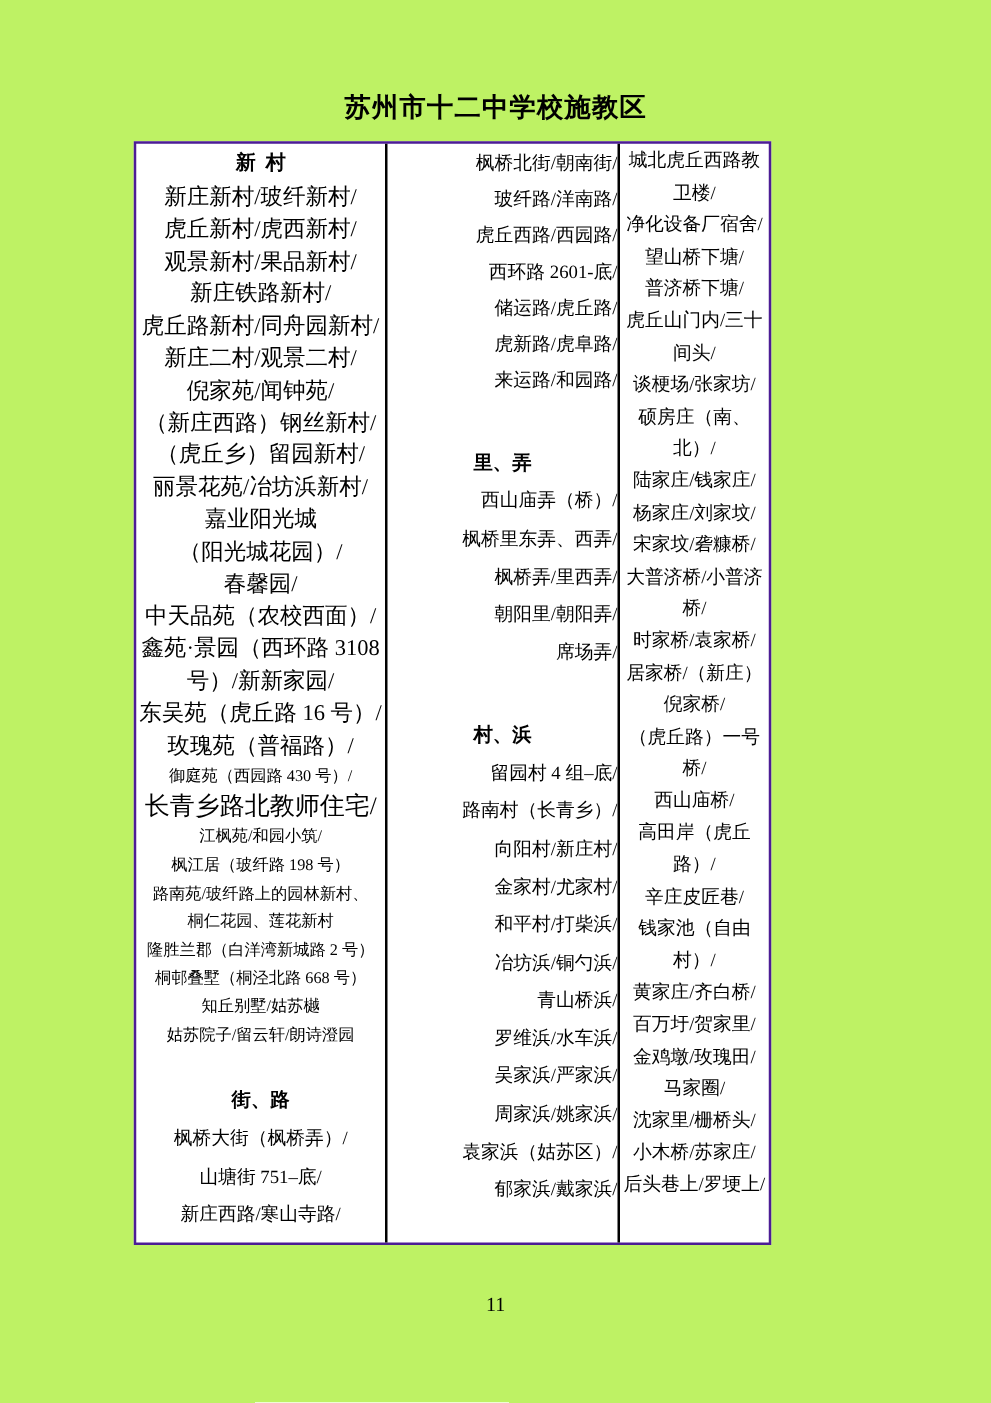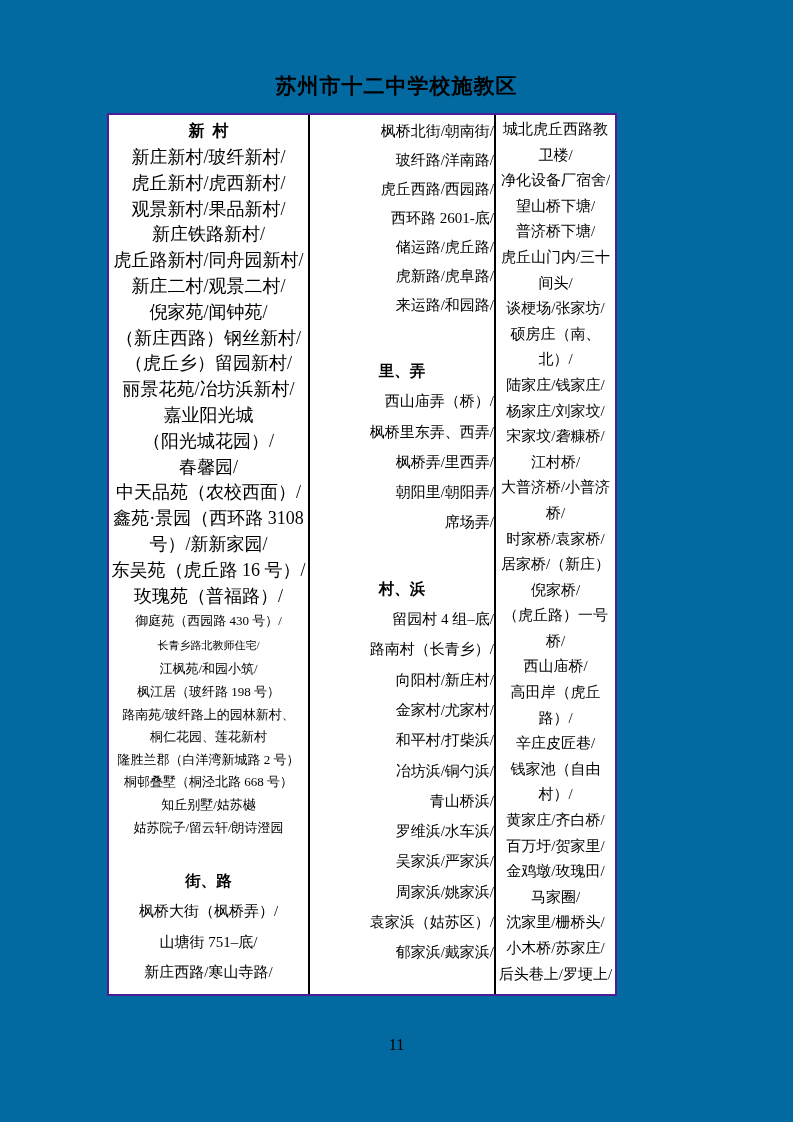--- a/index.html
+++ b/index.html
@@ -4,21 +4,21 @@
 <style>
   html, body {
     margin: 0;
     padding: 0;
     background: #ffffff;
   }
   .page {
     position: relative;
     width: 793px;
     height: 1122px;
-    background: #0369a1;
+    background: #bef264;
     color: #000000;
     font-family: "Liberation Serif", "DejaVu Serif", serif;
     overflow: hidden;
   }
   .doc-title {
     position: absolute;
     top: 72px;
     left: 0;
     width: 100%;
     text-align: center;
@@ -52,21 +52,21 @@
     font-weight: bold;
     font-size: 16px;
     line-height: 28px;
     white-space: pre-wrap;
   }
   .line { white-space: pre-wrap; }
 
   
   .col-left .lines-normal .line { font-size: 18px;   line-height: 25.8px; }
   .col-left .lines-small  .line { font-size: 13px;   line-height: 24px; }
-  .col-left .lines-tight  .line { font-size: 11px; line-height: 25px; text-align: center; }
+  .col-left .lines-tight  .line { font-size: 20px; line-height: 25px; text-align: center; }
   .col-left .lines-xsmall .line { font-size: 13px;   line-height: 22.6px; }
   .col-left .lines-street .line { font-size: 15px;   line-height: 30.6px; }
   .col-left .gap { height: 27px; }
   .col-left .sec-street { font-size: 15.5px; line-height: 30px; }
 
   
   .col-middle .line { font-size: 15px; line-height: 30.3px; text-align: right; }
   .col-middle .lines-first .line { line-height: 29px; }
   .col-middle .block-section { font-size: 15.5px; line-height: 30.3px; }
   .col-middle .gap { height: 36px; }
@@ -181,21 +181,20 @@
           <div class="line">城北虎丘西路教卫楼/</div>
           <div class="line">净化设备厂宿舍/</div>
           <div class="line">望山桥下塘/</div>
           <div class="line">普济桥下塘/</div>
           <div class="line">虎丘山门内/三十间头/</div>
           <div class="line">谈梗场/张家坊/</div>
           <div class="line">硕房庄（南、北）/</div>
           <div class="line">陆家庄/钱家庄/</div>
           <div class="line">杨家庄/刘家坟/</div>
           <div class="line">宋家坟/砻糠桥/</div>
-          <div class="line">江村桥/</div>
           <div class="line">大普济桥/小普济桥/</div>
           <div class="line">时家桥/袁家桥/</div>
           <div class="line">居家桥/（新庄）倪家桥/</div>
           <div class="line">（虎丘路）一号桥/</div>
           <div class="line">西山庙桥/</div>
           <div class="line">高田岸（虎丘路）/</div>
           <div class="line">辛庄皮匠巷/</div>
           <div class="line">钱家池（自由村）/</div>
           <div class="line">黄家庄/齐白桥/</div>
           <div class="line">百万圩/贺家里/</div>

